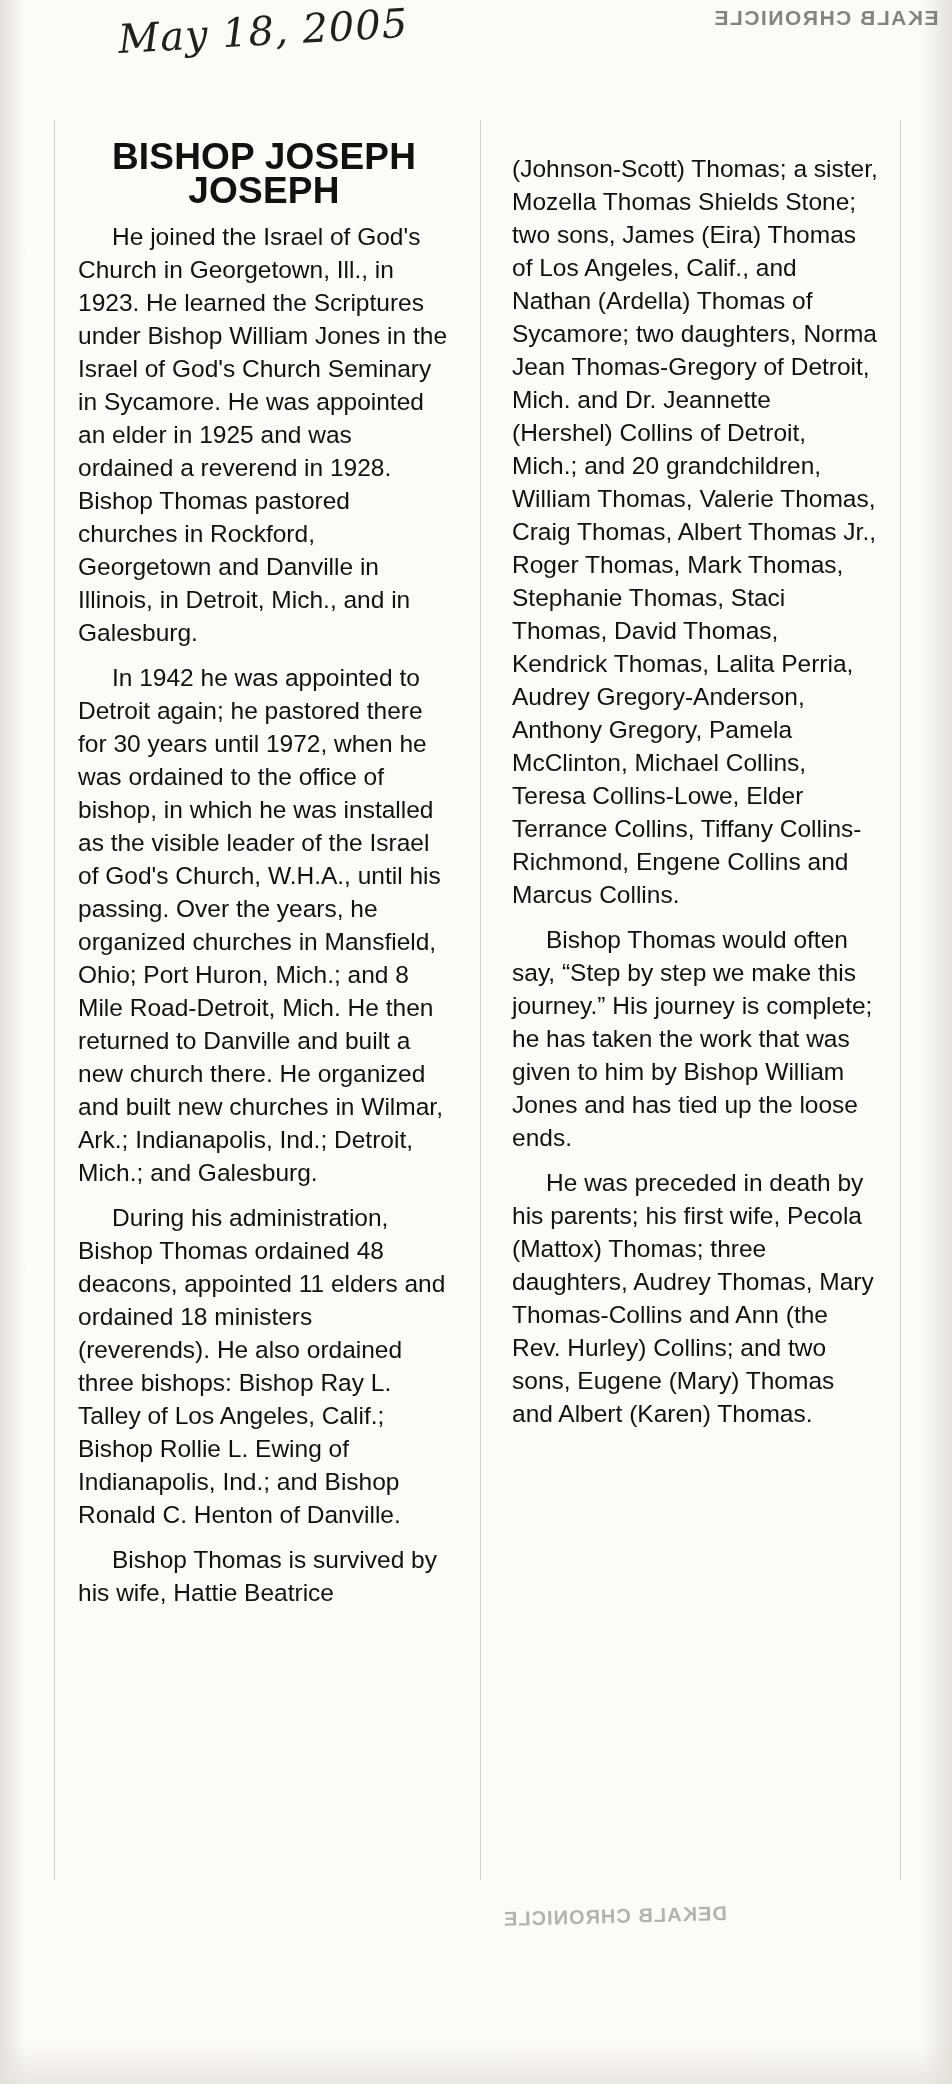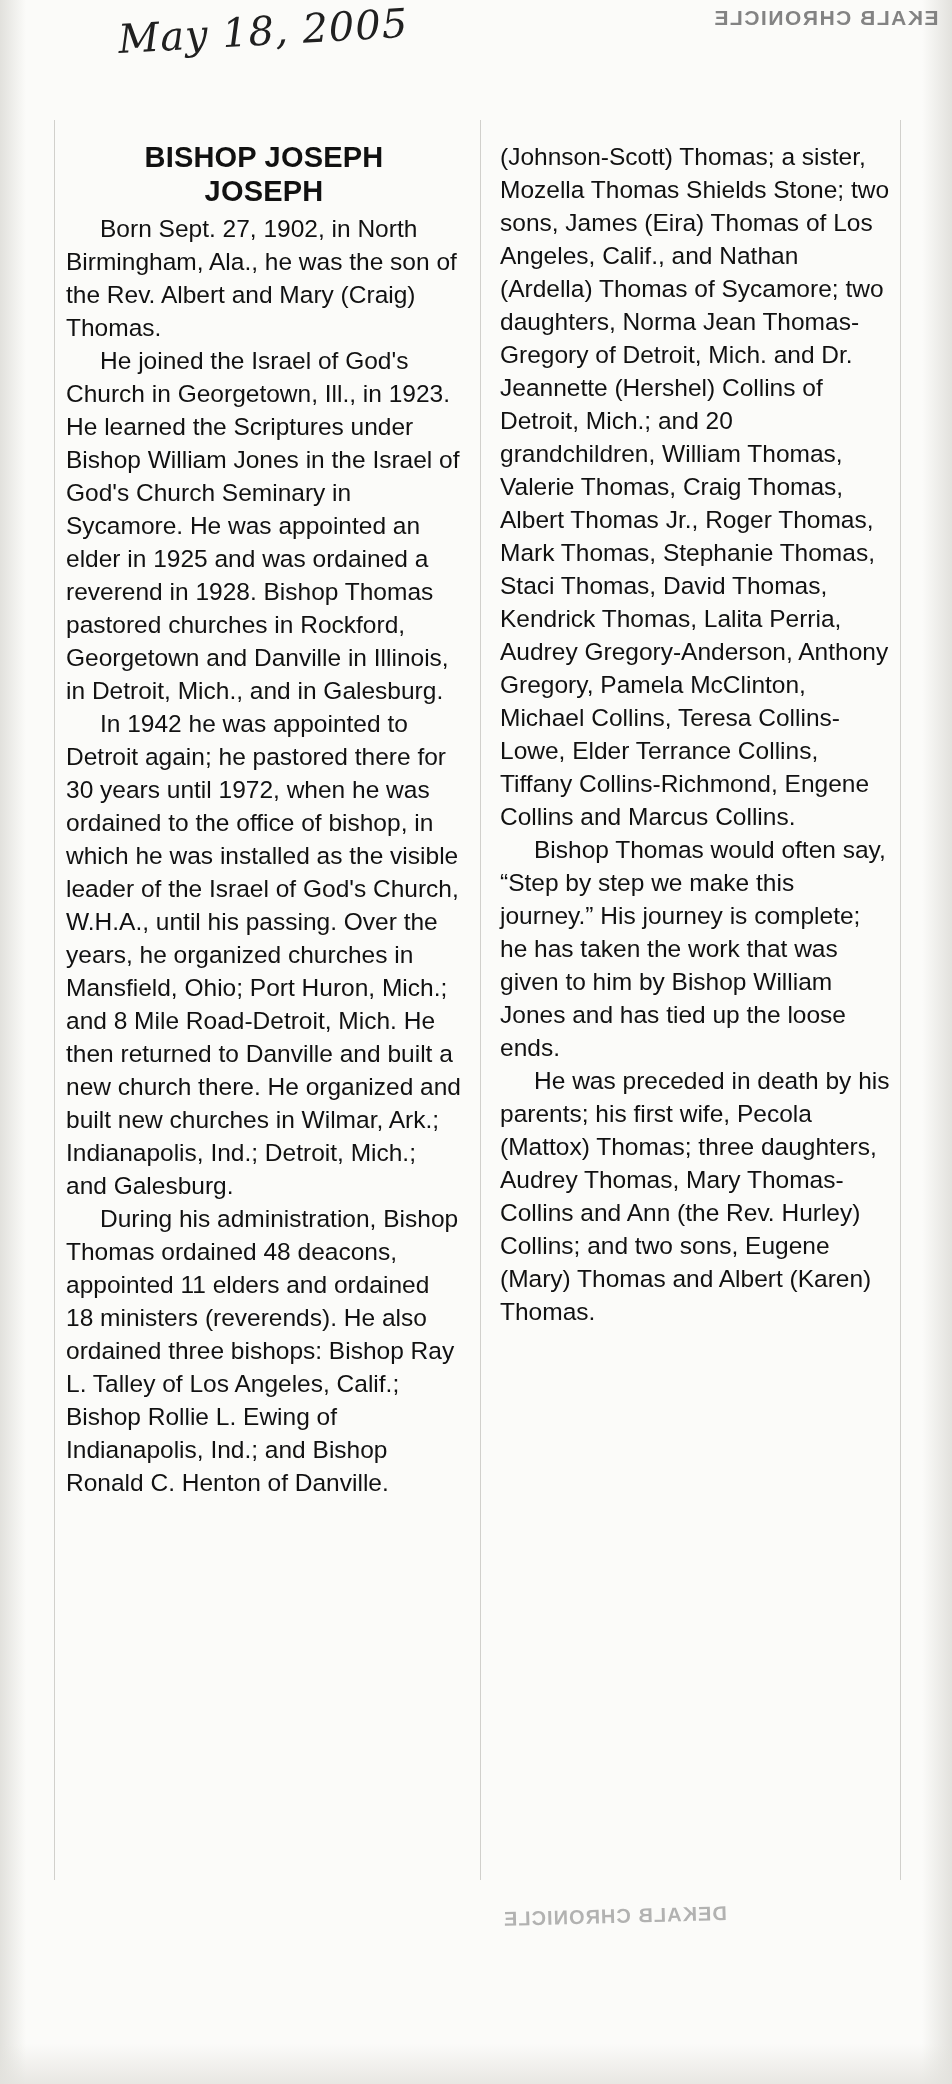--- a/index.html
+++ b/index.html
@@ -116,28 +116,28 @@
   .column.left {
     left: 66px;
     width: 396px;
   }
   .column.right {
     left: 500px;
     width: 390px;
   }
   .headline {
     font-weight: bold;
-    font-size: 29px;
+    font-size: 37px;
     line-height: 34px;
     text-align: center;
     margin: 0 0 4px 0;
     letter-spacing: .2px;
   }
   p.para {
-    margin: 0;
+    margin: 12px;
     text-indent: 34px;
   }
   p.para.noindent {
     text-indent: 0;
   }
 </style>
 </head>
 <body>
 
 <div class="page">
@@ -156,24 +156,24 @@
   <div class="col-rule mid"></div>
   <div class="col-rule right"></div>
 
   <div class="obit">
 
     <div class="column left">
       <div class="headline">
         <span>BISHOP JOSEPH</span><br>
         <span>JOSEPH</span>
       </div>
-      <p class="para">Born Sept. 27, 1902, in North Birmingham, Ala., he was the son of the Rev. Albert and Mary (Craig) Thomas.</p>
       <p class="para">He joined the Israel of God's Church in Georgetown, Ill., in 1923. He learned the Scriptures under Bishop William Jones in the Israel of God's Church Seminary in Sycamore. He was appointed an elder in 1925 and was ordained a reverend in 1928. Bishop Thomas pastored churches in Rockford, Georgetown and Danville in Illinois, in Detroit, Mich., and in Galesburg.</p>
       <p class="para">In 1942 he was appointed to Detroit again; he pastored there for 30 years until 1972, when he was ordained to the office of bishop, in which he was installed as the visible leader of the Israel of God's Church, W.H.A., until his passing. Over the years, he organized churches in Mansfield, Ohio; Port Huron, Mich.; and 8 Mile Road-Detroit, Mich. He then returned to Danville and built a new church there. He organized and built new churches in Wilmar, Ark.; Indianapolis, Ind.; Detroit, Mich.; and Galesburg.</p>
       <p class="para">During his administration, Bishop Thomas ordained 48 deacons, appointed 11 elders and ordained 18 ministers (reverends). He also ordained three bishops: Bishop Ray L. Talley of Los Angeles, Calif.; Bishop Rollie L. Ewing of Indianapolis, Ind.; and Bishop Ronald C. Henton of Danville.</p>
+      <p class="para">Bishop Thomas is survived by his wife, Hattie Beatrice</p>
     </div>
 
     <div class="column right">
       <p class="para noindent">(Johnson-Scott) Thomas; a sister, Mozella Thomas Shields Stone; two sons, James (Eira) Thomas of Los Angeles, Calif., and Nathan (Ardella) Thomas of Sycamore; two daughters, Norma Jean Thomas-Gregory of Detroit, Mich. and Dr. Jeannette (Hershel) Collins of Detroit, Mich.; and 20 grandchildren, William Thomas, Valerie Thomas, Craig Thomas, Albert Thomas Jr., Roger Thomas, Mark Thomas, Stephanie Thomas, Staci Thomas, David Thomas, Kendrick Thomas, Lalita Perria, Audrey Gregory-Anderson, Anthony Gregory, Pamela McClinton, Michael Collins, Teresa Collins-Lowe, Elder Terrance Collins, Tiffany Collins-Richmond, Engene Collins and Marcus Collins.</p>
       <p class="para">Bishop Thomas would often say, “Step by step we make this journey.” His journey is complete; he has taken the work that was given to him by Bishop William Jones and has tied up the loose ends.</p>
       <p class="para">He was preceded in death by his parents; his first wife, Pecola (Mattox) Thomas; three daughters, Audrey Thomas, Mary Thomas-Collins and Ann (the Rev. Hurley) Collins; and two sons, Eugene (Mary) Thomas and Albert (Karen) Thomas.</p>
     </div>
 
   </div>
 </div>

